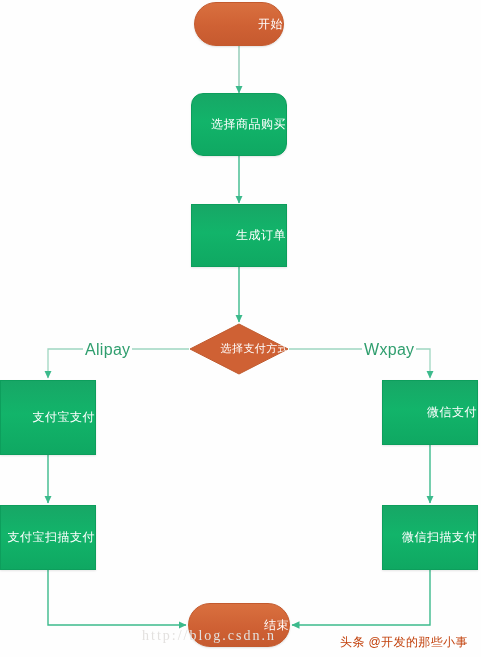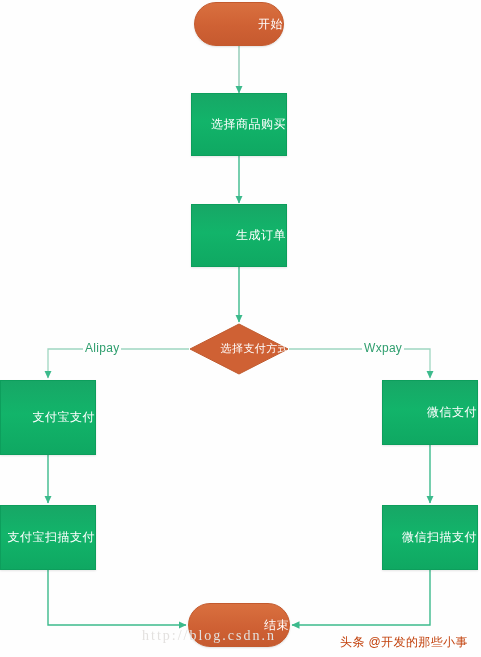--- a/index.html
+++ b/index.html
@@ -76,21 +76,21 @@
     position: relative;
     z-index: 2;
     font-size: 11px;
     color: #ffffff;
     letter-spacing: 0.4px;
     white-space: nowrap;
   }
 
   .edge-label {
     position: absolute;
-    font-size: 12px;
+    font-size: 16px;
     color: #2f9e6e;
     background: #fefefe;
     padding: 0 2px;
     letter-spacing: 0.3px;
     font-family: "Liberation Sans", "DejaVu Sans", sans-serif;
     user-select: none;
   }
 
   .watermark-url {
     position: absolute;
@@ -143,21 +143,21 @@
 
     <path d="M48,570 L48,625 L186,625" fill="none" stroke="#3cba8c" stroke-width="1.4" marker-end="url(#arrowhead)"></path>
 
     <path d="M430,570 L430,625 L292,625" fill="none" stroke="#3cba8c" stroke-width="1.4" marker-end="url(#arrowhead)"></path>
   </svg>
 
   <div class="node node-terminal" style="left:194px; top:2px; width:90px; height:44px;">
     <span>开始</span>
   </div>
 
-  <div class="node node-process" style="left:191px; top:93px; width:96px; height:63px;">
+  <div class="node node-process" style="left:191px; top:93px; width:96px; height:63px;border-radius:12px;">
     <span>选择商品购买</span>
   </div>
 
   <div class="node node-process" style="left:191px; top:204px; width:96px; height:63px;">
     <span>生成订单</span>
   </div>
 
   <div class="node node-decision" style="left:189px; top:323px; width:100px; height:52px;">
     <svg class="diamond-shape" viewBox="0 0 100 52" xmlns="http://www.w3.org/2000/svg">
       <polygon points="50,1 99,26 50,51 1,26" fill="#cf6134" stroke="#c05a2e" stroke-width="1"></polygon>

